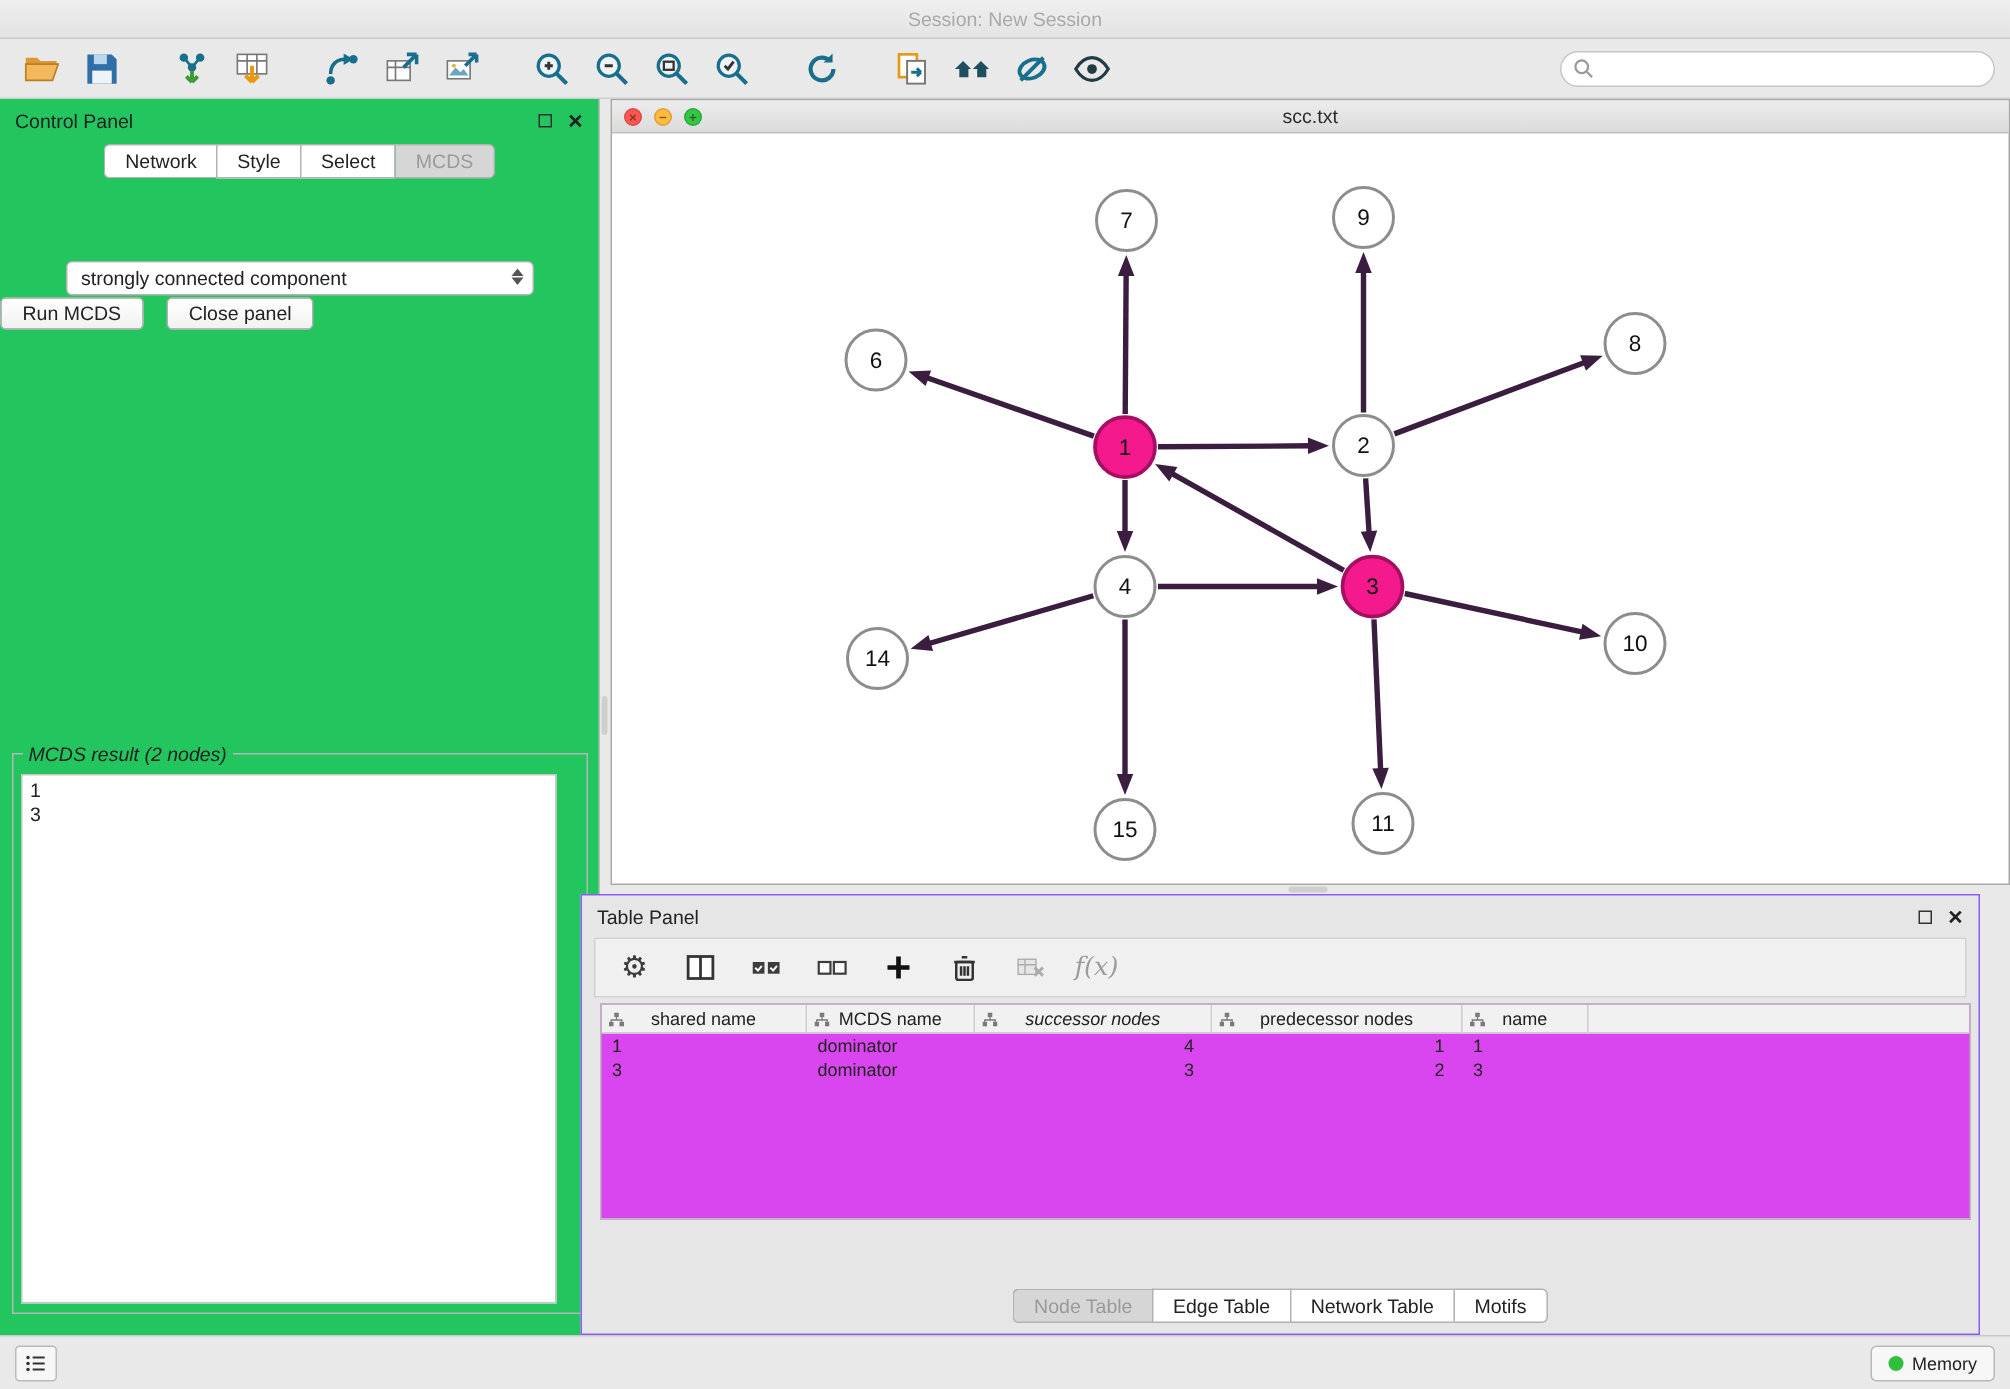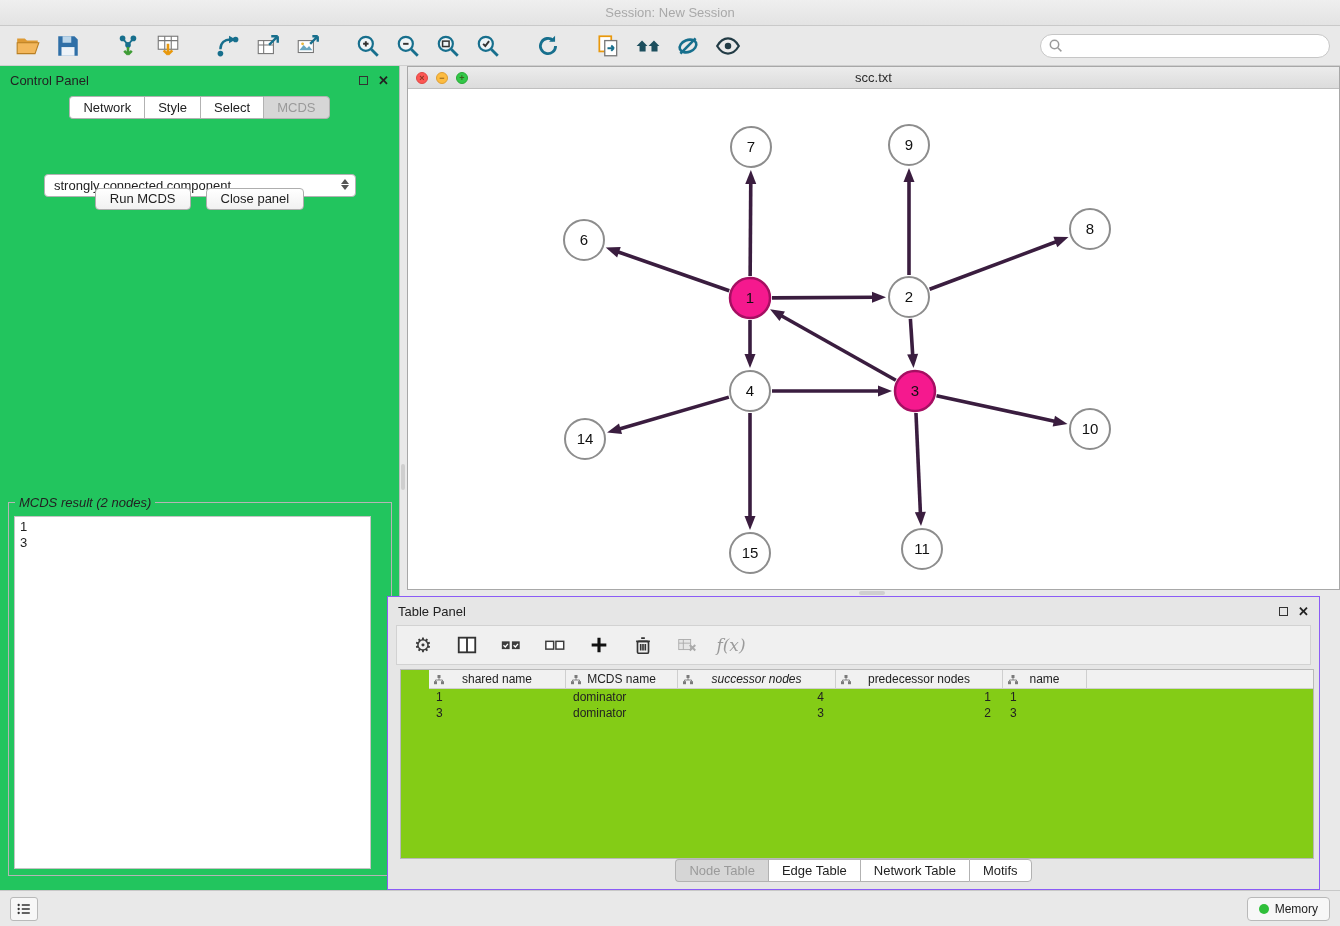--- a/index.html
+++ b/index.html
@@ -55,21 +55,21 @@
   .opt-label { position:absolute; left:0; top:70px; width:100%; text-align:center; font-size:13px; }
   .criterion-select {
     position:absolute; left:44px; top:92px; width:312px; height:23px;
     background:#fff; border:1px solid #b3b3b3; border-radius:4px;
     display:flex; align-items:center; padding:0 22px 0 9px; font-size:13px;margin-top:16px;
   }
   .stepper { position:absolute; right:6px; top:4px; display:flex; flex-direction:column; gap:1px; }
   .stepper i { display:block; width:0; height:0; border-left:4px solid transparent; border-right:4px solid transparent; }
   .stepper .up { border-bottom:5px solid #555; }
   .stepper .dn { border-top:5px solid #555; }
-  .btn-row { position:absolute; left:0; top:122px; width:100%; display:flex; justify-content:center; gap:15px; }
+  .btn-row { position:absolute; left:0; top:132px; width:100%; display:flex; gap:15px; }
   .push-btn {
     height:22px; padding:0 14px; font-size:13px; line-height:20px;
     background:linear-gradient(#ffffff,#f1f1f1);
     border:1px solid #aeaeae; border-radius:4px; color:#222;
   }
   .mcds-fieldset {
     position:absolute; left:8px; top:429px; width:384px; height:381px;
     border:1px solid #b5b5b5;
   }
   .mcds-fieldset legend { font-size:13px; padding:0 4px; margin-left:6px; color:#222;font-style:italic; }
@@ -112,22 +112,22 @@
   .tp-toolbar {
     position:absolute; left:8px; top:28px; right:8px; height:40px;
     background:#f0f0f0; border:1px solid #d2d2d2;
     display:flex; align-items:center; gap:16px; padding:0 12px;
   }
   .tp-tool { width:28px; height:28px; display:flex; align-items:center; justify-content:center; }
   .tp-tool svg { width:22px; height:22px; }
   .gear-glyph { font-size:20px; color:#3c3c3c; line-height:1; }
   .fx-label { font-family:"DejaVu Serif", serif; font-style:italic; font-size:17px; color:#9b9b9b;text-align:right; }
   .tp-table {
-    position:absolute; left:12px; top:72px; right:5px; height:190px;
-    background:#84cc16; border:1px solid #b9b9b9; overflow:hidden; font-size:12px;padding-left:28px;
+    position:absolute; left:12px; top:72px; right:5px; height:144px;
+    background:#d946ef; border:1px solid #b9b9b9; overflow:hidden; font-size:12px;
   }
   .thead { display:flex; }
   .th {
     position:relative; height:19px; background:#f1f1f1;
     border-right:1px solid #cfcfcf; border-bottom:1px solid #cfcfcf;
     display:flex; align-items:center; justify-content:center;
   }
   .th.filler { border-right:none; }
   .sort-ico { position:absolute; left:5px; top:4.5px; width:10px; height:10px; }
   .th-label { font-size:12px; color:#222; }

